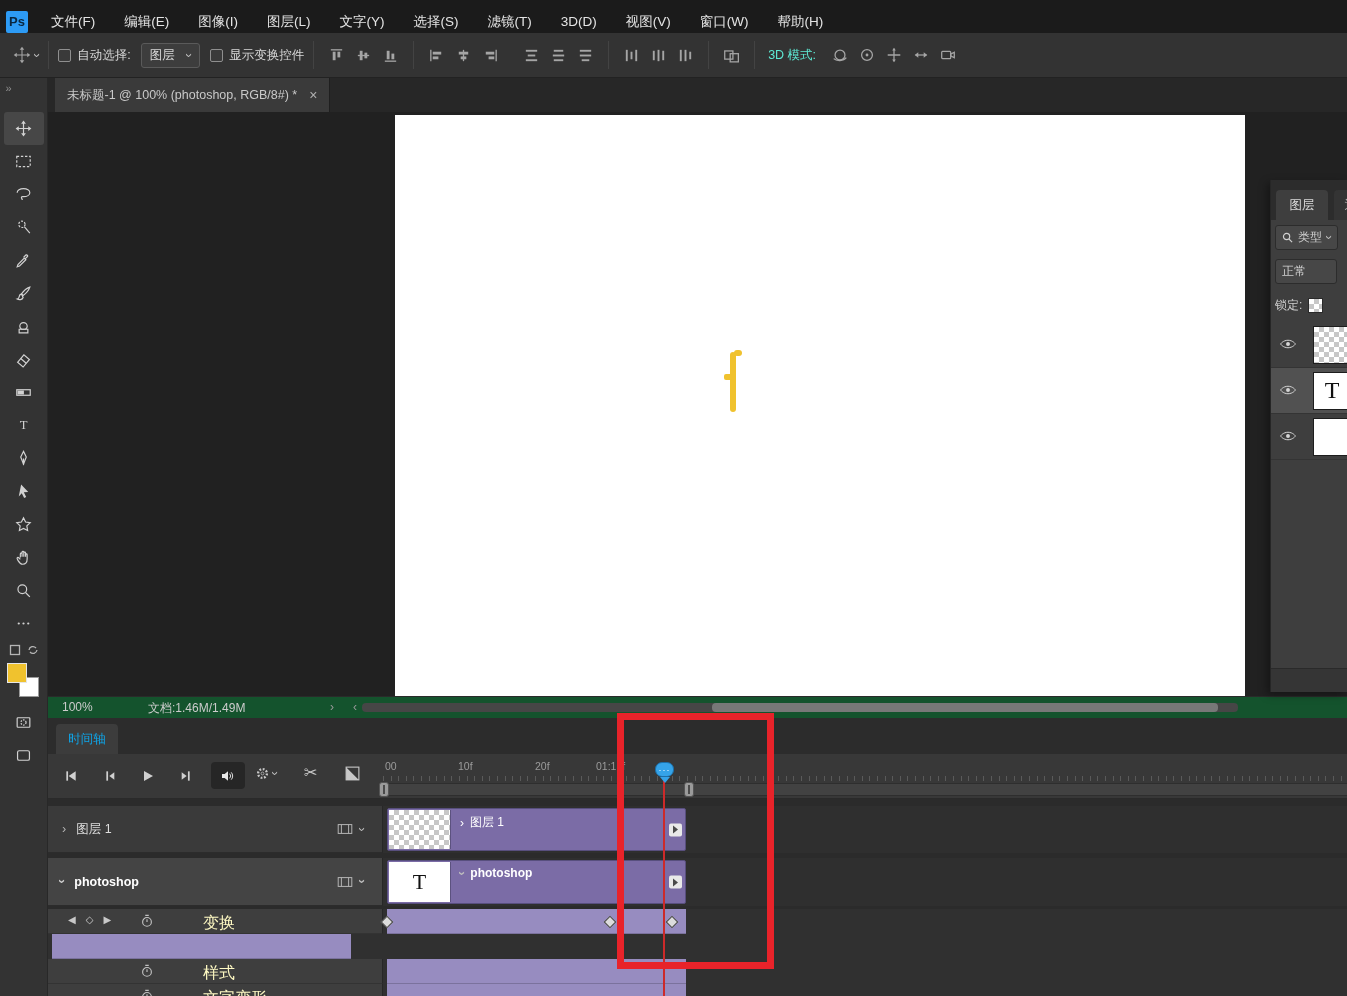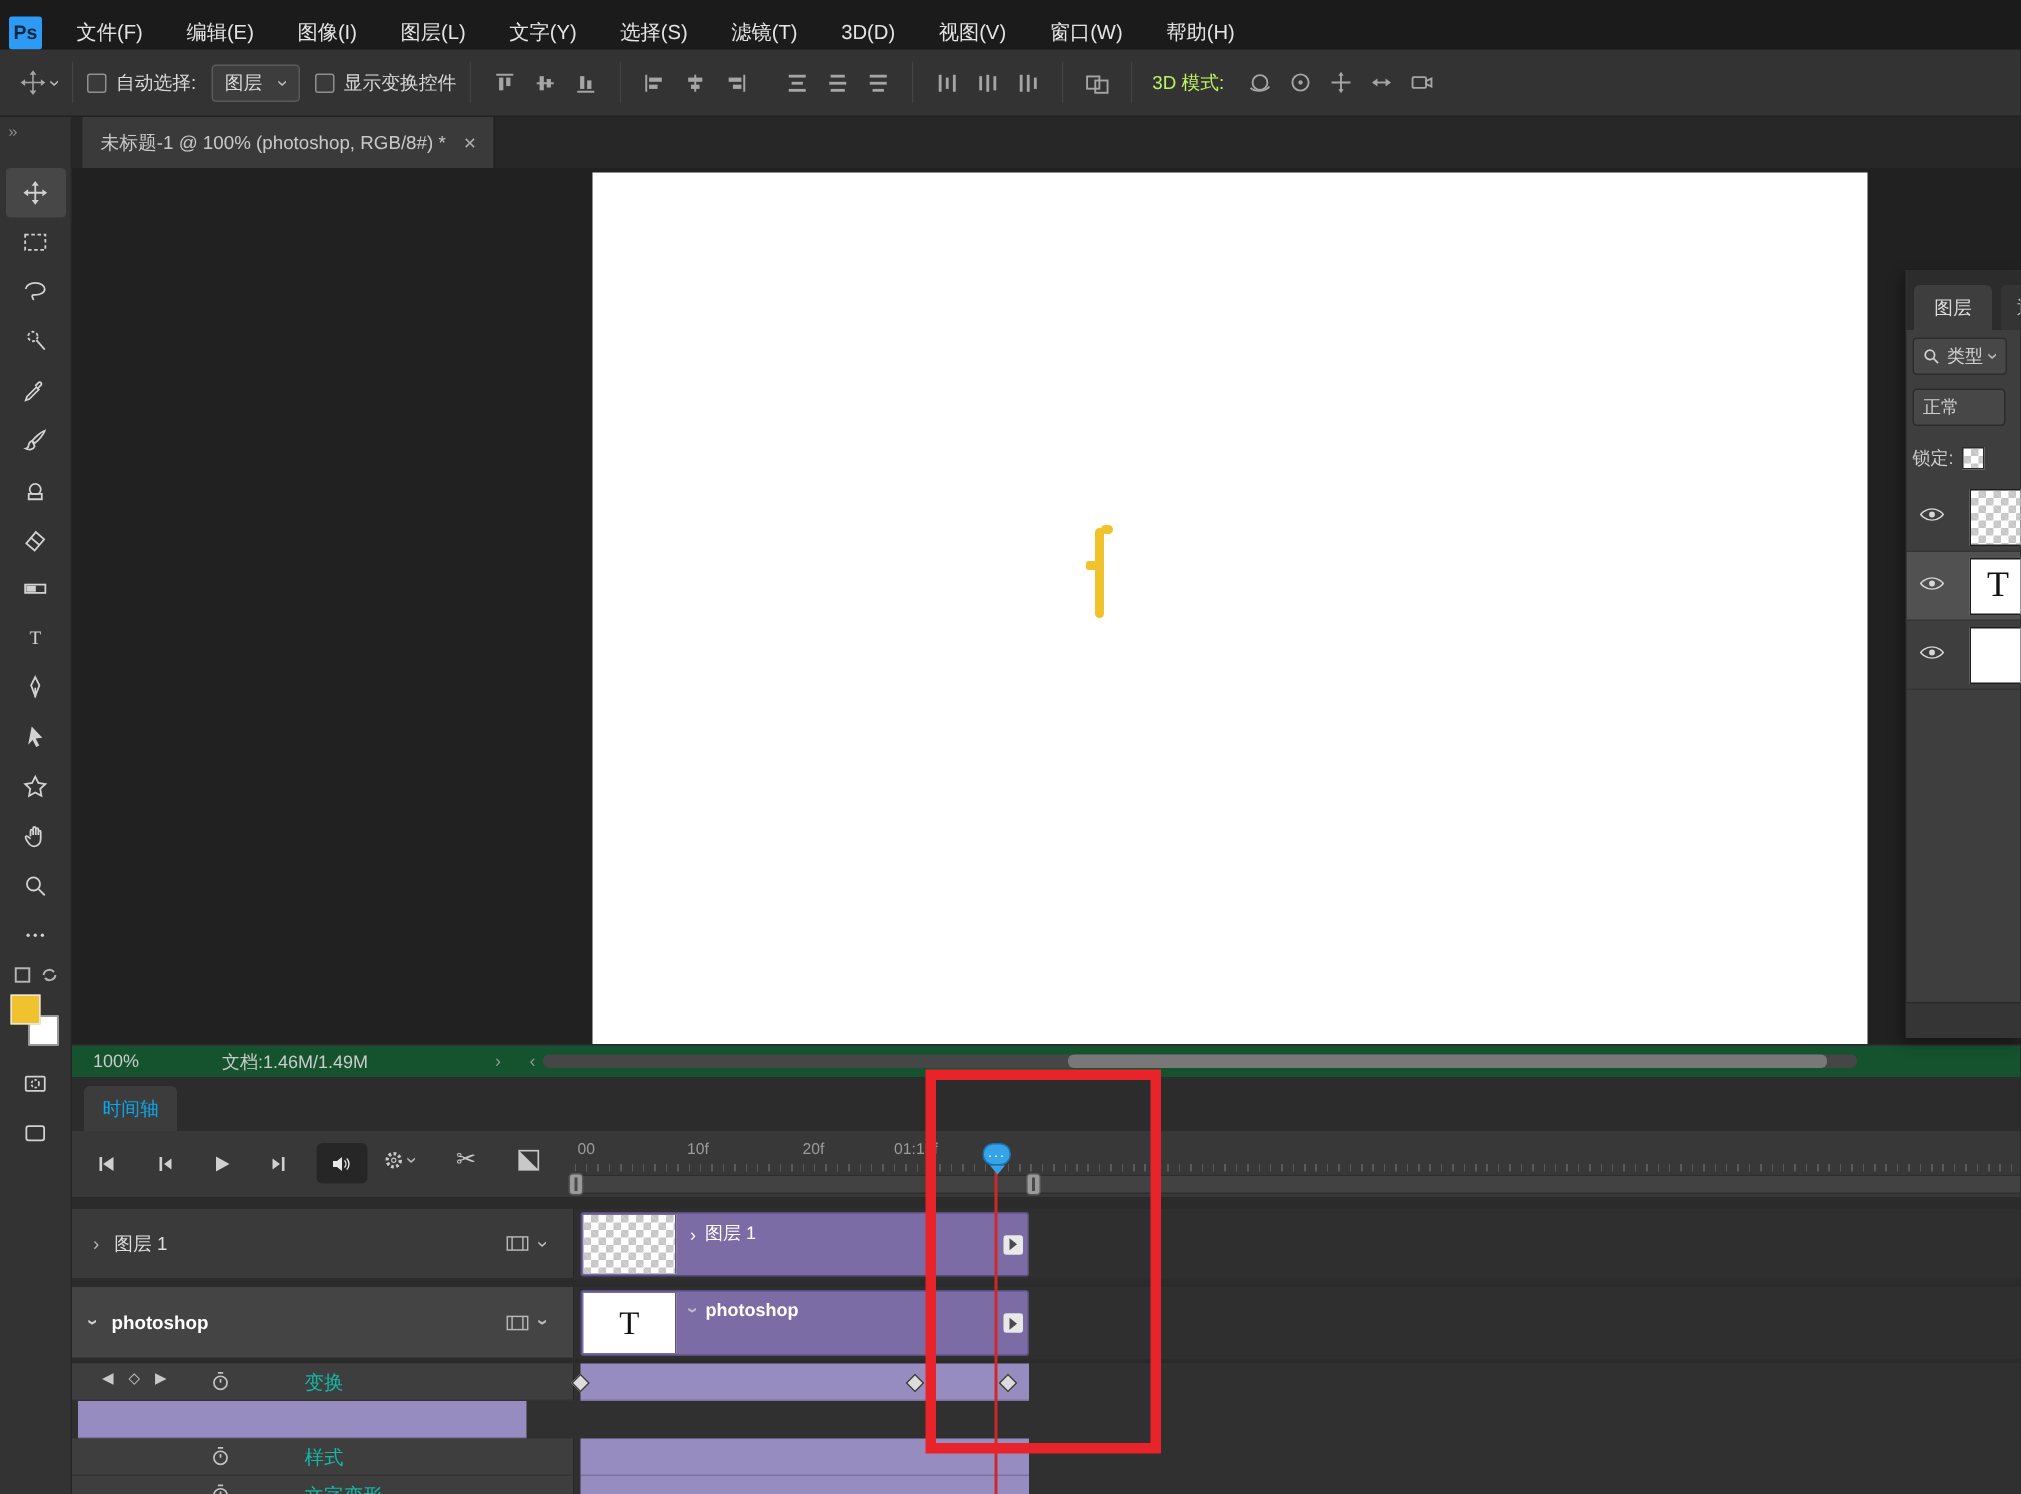--- a/index.html
+++ b/index.html
@@ -21,21 +21,21 @@
   .vsep { width:1px; height:28px; background:#242424; border-right:1px solid #434343; margin:0 9px; }
   .cb { width:13px; height:13px; border:1px solid #8f8f8f; background:#3a3a3a; border-radius:2px;
     display:inline-block; margin-right:6px; flex:none; }
   .chk { display:flex; align-items:center; }
   .dropdown { display:flex; align-items:center; gap:12px; background:#3d3d3d; border:1px solid #5a5a5a;
     border-radius:3px; padding:3px 8px; margin:0 10px; }
   .chev { display:inline-block; color:#bdbdbd; transform:rotate(90deg); font-size:13px; line-height:1; }
   .icon-btn { width:27px; height:26px; display:flex; align-items:center; justify-content:center; }
   .opt-ico { stroke:#a5a5a5; fill:none; stroke-width:1.4; }
   .opt-fill { fill:#a5a5a5; stroke:none; }
-  .mode3d { color:#bef264; margin:0 10px 0 4px; }
+  .mode3d { color:#5eead4; margin:0 10px 0 4px; }
 
   
   #docbar { position:absolute; left:48px; top:78px; width:1299px; height:34px; background:#272727; z-index:9; }
   .doc-tab { position:absolute; left:7px; top:0; height:34px; padding:0 12px; background:#3a3a3a;
     display:flex; align-items:center; color:#c9c9c9; font-size:12.5px; border-right:1px solid #1f1f1f; }
   .tab-close { margin-left:12px; color:#b0b0b0; font-size:14px; }
 
   
   #toolbar { position:absolute; left:0; top:78px; width:48px; height:918px; background:#333333;
     border-right:1px solid #282828; z-index:11; display:flex; flex-direction:column; align-items:center; }
@@ -124,21 +124,21 @@
     background:#e9e9e9; border-radius:2px; display:flex; align-items:center; justify-content:center; }
   .tri { width:0; height:0; border-left:5px solid #4a4a4a; border-top:4px solid transparent; border-bottom:4px solid transparent; }
   .hd-icons { position:absolute; right:18px; display:flex; align-items:center; gap:7px; }
   .hd-icons svg { stroke:#b8b8b8; fill:none; stroke-width:1.2; }
   .prow { position:absolute; left:0; width:1299px; height:25px; display:flex; }
   .phead { width:335px; flex:none; position:relative; background:#3e3e3e; border-right:1px solid #272727;
     border-bottom:1px solid #333; }
   .plane { flex:1; position:relative; background:#303030; }
   .pblock { position:absolute; left:4px; top:0; bottom:0; width:299px; background:#978cc0;
     border-bottom:1px solid rgba(0,0,0,.18); }
-  .plabel { position:absolute; left:155px; top:4px; color:#14b8a6; font-size:13px; }
+  .plabel { position:absolute; left:155px; top:4px; color:#fef9c3; font-size:16px; }
   .stopw { position:absolute; left:92px; top:5px; }
   .stopw svg { stroke:#c2c2c2; fill:none; stroke-width:1.3; }
   .kfnav { position:absolute; left:20px; top:5px; display:flex; gap:10px; color:#c8c8c8; font-size:10px; }
   .kf { position:absolute; top:50%; width:9px; height:9px; background:#dcdcdc; border:1px solid #3c3c3c;
     transform:translate(-50%,-50%) rotate(45deg); }
 
   
   #playhead-head { position:absolute; left:607px; top:65px; width:19px; height:15px; background:#35a3e8;
     border:1px solid #1c6fa8; border-radius:7px; color:#fff; font-size:9px; letter-spacing:1px;
     display:flex; align-items:center; justify-content:center; z-index:20; }

